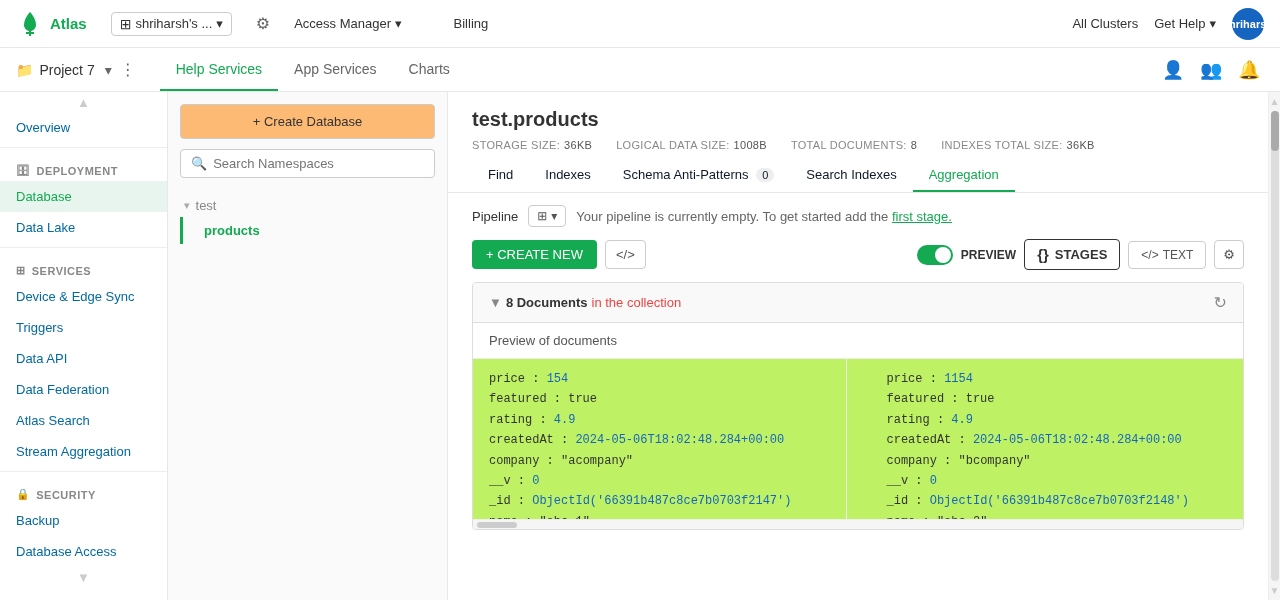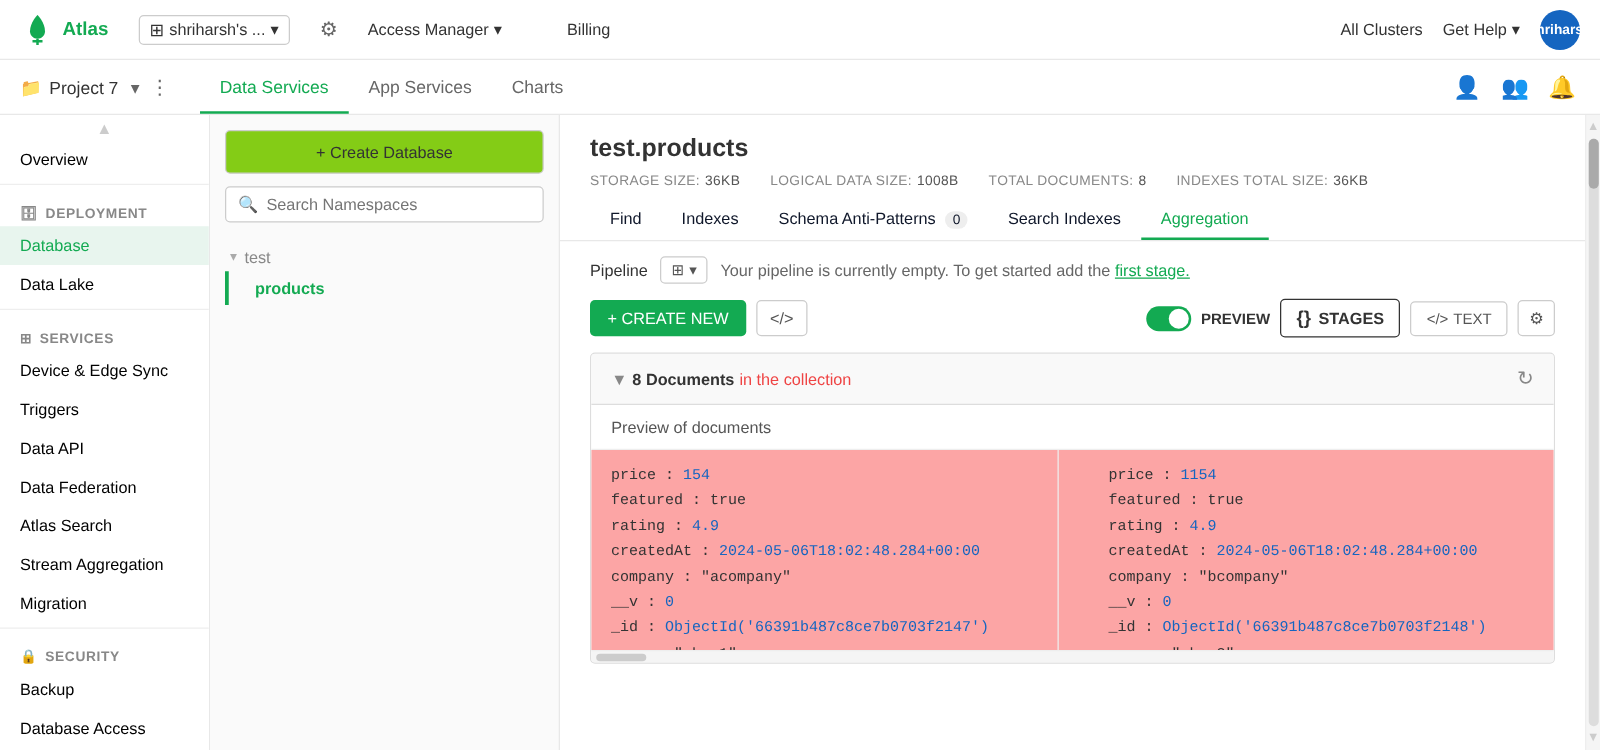--- a/index.html
+++ b/index.html
@@ -26,29 +26,29 @@
     .project-tabs { display: flex; margin-left: 24px; height: 100%; }
     .project-tab { display: flex; align-items: center; padding: 0 16px; height: 100%; font-size: 14px; color: #666; cursor: pointer; border-bottom: 2px solid transparent; }
     .project-tab.active { color: #13AA52; border-bottom: 2px solid #13AA52; font-weight: 500; }
     .icon-btn { background: none; border: none; cursor: pointer; color: #666; font-size: 16px; display: flex; align-items: center; justify-content: center; width: 28px; height: 28px; }
 
     
     .main-layout { display: flex; flex: 1; overflow: hidden; }
 
     
     .sidebar { width: 168px; background: #fff; border-right: 1px solid #e8e8e8; overflow-y: auto; flex-shrink: 0; padding-bottom: 16px; }
-    .sidebar-item { padding: 8px 16px; font-size: 13px; color: #000000; cursor: pointer; display: flex; align-items: center; gap: 8px; }
+    .sidebar-item { padding: 8px 16px; font-size: 13px; color: #0369a1; cursor: pointer; display: flex; align-items: center; gap: 8px; }
     .sidebar-item.active { background: #e8f5ee; color: #13AA52; font-weight: 500; }
     .sidebar-section-label { padding: 12px 16px 4px 16px; font-size: 11px; font-weight: 700; color: #888; text-transform: uppercase; letter-spacing: 0.5px; display: flex; align-items: center; gap: 6px; }
     .sidebar-scroll-indicator { display: flex; align-items: center; justify-content: center; height: 20px; color: #ccc; }
 
     
     .mid-panel { width: 280px; border-right: 1px solid #e8e8e8; background: #fafafa; overflow-y: auto; flex-shrink: 0; }
     .mid-panel-inner { padding: 12px; }
-    .create-db-btn { display: flex; align-items: center; justify-content: center; gap: 6px; width: 100%; padding: 9px 16px; border: 1px solid #ccc; border-radius: 4px; background: #84cc16; cursor: pointer; font-size: 13px; color: #333; font-weight: 500; }
+    .create-db-btn { display: flex; align-items: center; justify-content: center; gap: 6px; width: 100%; padding: 9px 16px; border: 1px solid #ccc; border-radius: 4px; background: #fdba74; cursor: pointer; font-size: 13px; color: #333; font-weight: 500; }
     .search-box { display: flex; align-items: center; gap: 6px; border: 1px solid #ccc; border-radius: 4px; background: #fff; padding: 6px 10px; margin-top: 10px; }
     .search-input { border: none; outline: none; font-size: 13px; color: #666; background: transparent; flex: 1; }
     .db-group { margin-top: 16px; }
     .db-name { display: flex; align-items: center; gap: 6px; font-size: 13px; color: #888; padding: 4px 4px; cursor: pointer; }
     .db-chevron { font-size: 11px; color: #aaa; }
     .collection-item { padding: 6px 8px 6px 24px; font-size: 13px; color: #333; cursor: pointer; display: flex; align-items: center; }
     .collection-item.active { color: #13AA52; border-left: 3px solid #13AA52; font-weight: 600; padding-left: 21px; }
 
     
     .main-content { flex: 1; overflow: hidden; display: flex; flex-direction: column; background: #fff; }
@@ -81,21 +81,21 @@
     .text-btn { display: flex; align-items: center; gap: 4px; border: 1px solid #ccc; border-radius: 4px; padding: 6px 12px; background: #fff; cursor: pointer; font-size: 12px; color: #555; }
     .settings-btn { border: 1px solid #ccc; border-radius: 4px; padding: 6px 8px; background: #fff; cursor: pointer; font-size: 13px; color: #555; }
 
     
     .docs-section { border: 1px solid #ddd; border-radius: 4px; overflow: hidden; }
     .docs-header { display: flex; align-items: center; padding: 10px 16px; background: #f9f9f9; border-bottom: 1px solid #ddd; cursor: pointer; }
     .docs-count { font-size: 13px; font-weight: 600; color: #333; }
     .docs-subtitle { font-size: 13px; color: #ef4444; margin-left: 4px; }
     .docs-refresh { margin-left: auto; color: #888; cursor: pointer; font-size: 16px; }
     .docs-preview-label { padding: 10px 16px; font-size: 13px; color: #555; font-weight: 500; background: #fff; border-bottom: 1px solid #eee; }
-    .docs-grid { display: flex; background: #fca5a5; gap: 24px; }
+    .docs-grid { display: flex; background: #bef264; gap: 24px; }
     .doc-card { flex: 1; border-right: 1px solid #eee; padding: 10px 16px; font-family: 'Courier New', monospace; font-size: 12px; line-height: 1.7; overflow: hidden; position: relative; max-height: 160px; overflow-y: auto; }
     .doc-card:last-child { border-right: none; }
     .doc-key { color: #333; }
     .doc-num { color: #1565C0; }
     .doc-bool { color: #333; }
     .doc-date { color: #1565C0; }
     .doc-str { color: #333; }
     .doc-objectid { color: #1565C0; }
 
     
@@ -159,21 +159,21 @@
 
 <div class="projectbar">
   <div class="project-name">
     <span style="font-size:14px;">📁</span>
     <span>Project 7</span>
     <span class="project-chevron">▾</span>
   </div>
   <span class="project-dots">⋮</span>
   <div class="project-tabs">
     <div class="project-tab active">
-      <span>Data Services</span>
+      <span>Help Services</span>
     </div>
     <div class="project-tab">
       <span>App Services</span>
     </div>
     <div class="project-tab">
       <span>Charts</span>
     </div>
   </div>
   <div style="margin-left:auto; display:flex; align-items:center; gap:10px;">
     <button class="icon-btn" style="font-size:18px;">👤</button>
@@ -215,23 +215,20 @@
       <span>Data API</span>
     </div>
     <div class="sidebar-item">
       <span>Data Federation</span>
     </div>
     <div class="sidebar-item">
       <span>Atlas Search</span>
     </div>
     <div class="sidebar-item">
       <span>Stream Aggregation</span>
-    </div>
-    <div class="sidebar-item">
-      <span>Migration</span>
     </div>
     <div class="divider"></div>
     <div class="sidebar-section-label">
       <span>🔒</span>
       <span>SECURITY</span>
     </div>
     <div class="sidebar-item">
       <span>Backup</span>
     </div>
     <div class="sidebar-item">

